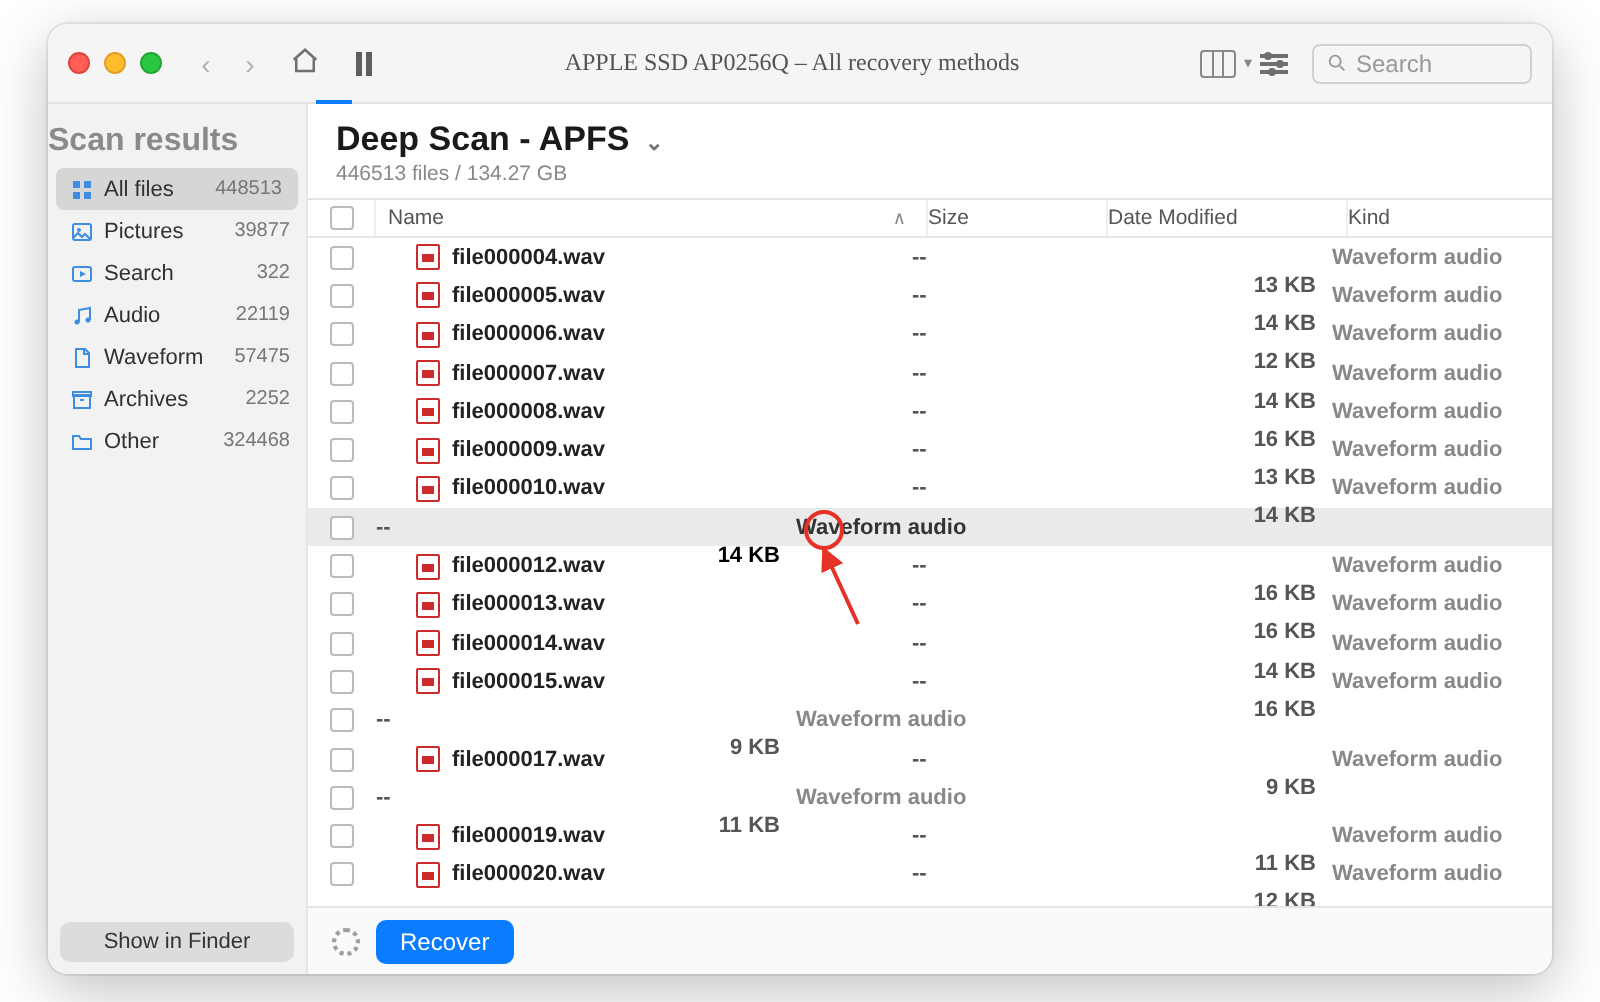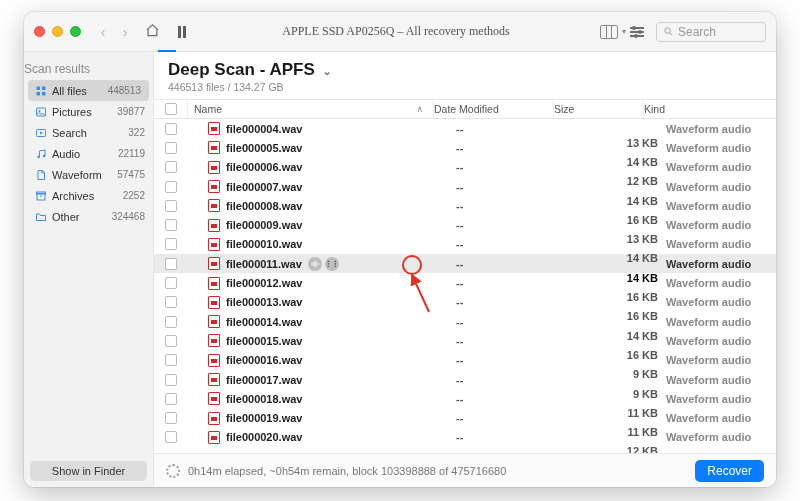--- a/index.html
+++ b/index.html
@@ -61,21 +61,21 @@
 
   .body { flex:1; display:flex; min-height:0;}
   
   .sidebar{
     width:130px; flex:0 0 130px;
     background:#f2f2f2;
     border-right:1px solid #e6e6e6;
     padding-top:6px;
     display:flex;flex-direction:column;
   }
-  .sb-head{color:#8a8a8a;font-size:12px;padding:4px 10px 4px 0;}
+  .sb-head{color:#8a8a8a;font-size:16px;padding:4px 10px 4px 0;font-weight:bold;}
   .sb-item{
     display:flex;align-items:center;
     padding:3px 8px 3px 10px; height:21px;
     color:#303030;font-size:11px;
   }
   .sb-item.active{background:#d6d6d6;border-radius:4px;margin:0 4px;padding-left:6px;}
   .sb-item .ic{width:14px;display:flex;justify-content:center;margin-right:4px;font-size:11px;}
   .sb-item .lbl{flex:1;}
   .sb-item .cnt{color:#777;font-size:10px;}
   .sidebar-fill{flex:1;}
@@ -93,21 +93,21 @@
 
   .table-head{
     display:flex;align-items:center;height:20px;
     border-top:1px solid #e5e5e5;border-bottom:1px solid #e5e5e5;
     font-size:10.5px;color:#555;background:#fff;justify-content:space-between;
   }
   .col-chk{width:34px;display:flex;justify-content:center;}
   .col-name{flex:1;padding-left:0;}
   .col-date{width:120px;}
   .col-size{width:90px;text-align:right;padding-right:8px;}
-  .col-kind{width:132px;padding-right:19px;}
+  .col-kind{width:102px;padding-right:19px;}
   .sort-arrow{margin-left:auto;margin-right:10px;color:#888;font-size:9px;}
   .th{display:flex;align-items:center;border-right:1px solid #eee;height:100%;}
   .th:last-child{border-right:none;}
 
   .rows{flex:1;overflow:hidden;}
   .row{display:flex;align-items:center;height:19.3px;font-size:11px;border-bottom:0;font-weight:bold;}
   .row.sel{background:#eaeaea;}
   .chk{width:12px;height:12px;border:1px solid #bbb;border-radius:2px;background:#fff;}
   .fname{display:flex;align-items:center;flex:1;min-width:0;}
   .wavico{
@@ -283,26 +283,26 @@
       </div>
 
       <div class="table-head">
         <div class="th col-chk">
             <div class="chk"></div>
           </div>
         <div class="th col-name">
           <span style="margin-left:6px;">Name</span>
           <span class="sort-arrow">∧</span>
         </div>
+        <div class="th col-size">
+          <span>Size</span>
+        </div>
         <div class="th col-date">
           <span>Date Modified</span>
         </div>
-        <div class="th col-size">
-          <span>Size</span>
-        </div>
         <div class="th col-kind">
           <span>Kind</span>
         </div>
       </div>
 
       <div class="rows" id="rows">
           <div class="row">
             <div class="col-chk">
               <div class="chk"></div>
             </div>
@@ -383,33 +383,20 @@
               <span>file000010.wav</span>
             </div>
             <div class="date">--</div>
             <div class="size">14 KB</div>
             <div class="kind">Waveform audio</div>
           </div>
           <div class="row sel">
             <div class="col-chk">
               <div class="chk"></div>
             </div>
-            <div class="fname">
-              <div class="wavico"></div>
-              <span>file000011.wav</span>
-              <span class="eye-wrap">
-                <span class="mini">
-                  <svg width="8" height="8" viewBox="0 0 24 24" fill="none" stroke="#fff" stroke-width="3">
-                    <circle cx="12" cy="12" r="3"></circle>
-                    <path d="M2 12s4-7 10-7 10 7 10 7-4 7-10 7S2 12 2 12z"></path>
-                  </svg>
-                </span>
-                <span class="mini" style="font-size:7px;">⋮⋮</span>
-              </span>
-            </div>
             <div class="date">--</div>
             <div class="size">14 KB</div>
             <div class="kind">Waveform audio</div>
           </div>
           <div class="row">
             <div class="col-chk">
               <div class="chk"></div>
             </div>
             <div class="fname">
               <div class="wavico"></div>
@@ -452,47 +439,39 @@
               <span>file000015.wav</span>
             </div>
             <div class="date">--</div>
             <div class="size">16 KB</div>
             <div class="kind">Waveform audio</div>
           </div>
           <div class="row">
             <div class="col-chk">
               <div class="chk"></div>
             </div>
-            <div class="fname">
-              <div class="wavico"></div>
-              <span>file000016.wav</span>
-            </div>
             <div class="date">--</div>
             <div class="size">9 KB</div>
             <div class="kind">Waveform audio</div>
           </div>
           <div class="row">
             <div class="col-chk">
               <div class="chk"></div>
             </div>
             <div class="fname">
               <div class="wavico"></div>
               <span>file000017.wav</span>
             </div>
             <div class="date">--</div>
             <div class="size">9 KB</div>
             <div class="kind">Waveform audio</div>
           </div>
           <div class="row">
             <div class="col-chk">
               <div class="chk"></div>
-            </div>
-            <div class="fname">
-              <div class="wavico"></div>
-              <span>file000018.wav</span>
             </div>
             <div class="date">--</div>
             <div class="size">11 KB</div>
             <div class="kind">Waveform audio</div>
           </div>
           <div class="row">
             <div class="col-chk">
               <div class="chk"></div>
             </div>
             <div class="fname">
@@ -512,21 +491,20 @@
               <span>file000020.wav</span>
             </div>
             <div class="date">--</div>
             <div class="size">12 KB</div>
             <div class="kind">Waveform audio</div>
           </div>
         </div>
 
       <div class="footer">
         <div class="spinner"></div>
-        <div class="status">0h14m elapsed, ~0h54m remain, block 103398888 of 475716680</div>
         <button class="recover">Recover</button>
       </div>
     </div>
   </div>
 
   <div class="red-ring" style="left:378px; top:243px;"></div>
   <svg class="arrow-svg" style="left:380px;top:255px;" width="40" height="50">
     <defs>
         <marker id="ah" markerWidth="6" markerHeight="6" refX="5" refY="3" orient="auto">
           <path d="M0,0 L6,3 L0,6 Z" fill="#e53126"></path>

